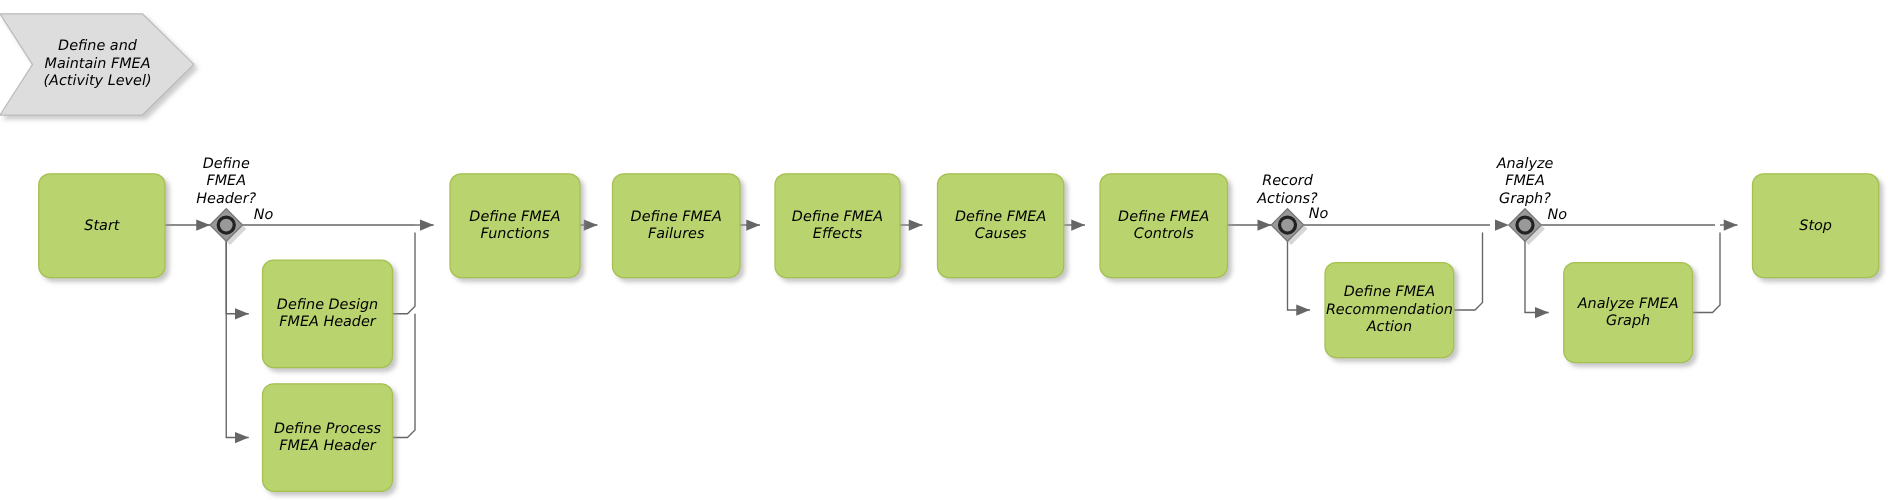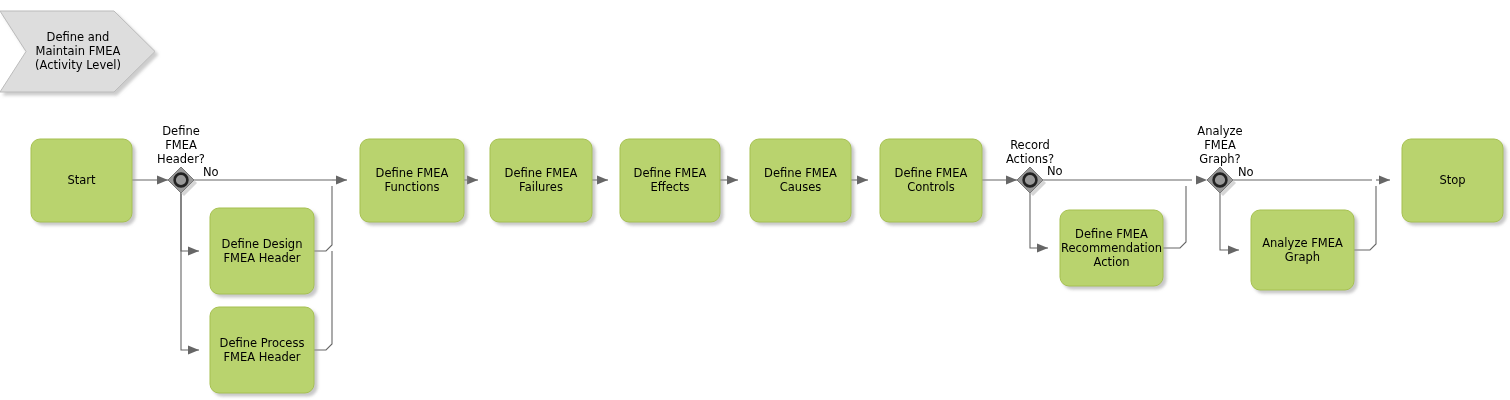--- a/index.html
+++ b/index.html
@@ -11,20 +11,21 @@
     width: 1510px;
     height: 400px;
     font-family: "DejaVu Sans", sans-serif;
     overflow: hidden;
   }
   #canvas {
     position: relative;
     width: 1510px;
     height: 368px;
     background: #FFFFFF;
+    font-style: italic;
   }
   svg.flow {
     position: absolute;
     top: 0;
     left: 0;
     width: 1510px;
     height: 400px;
   }
   .node-text {
     font-family: "DejaVu Sans", sans-serif;

